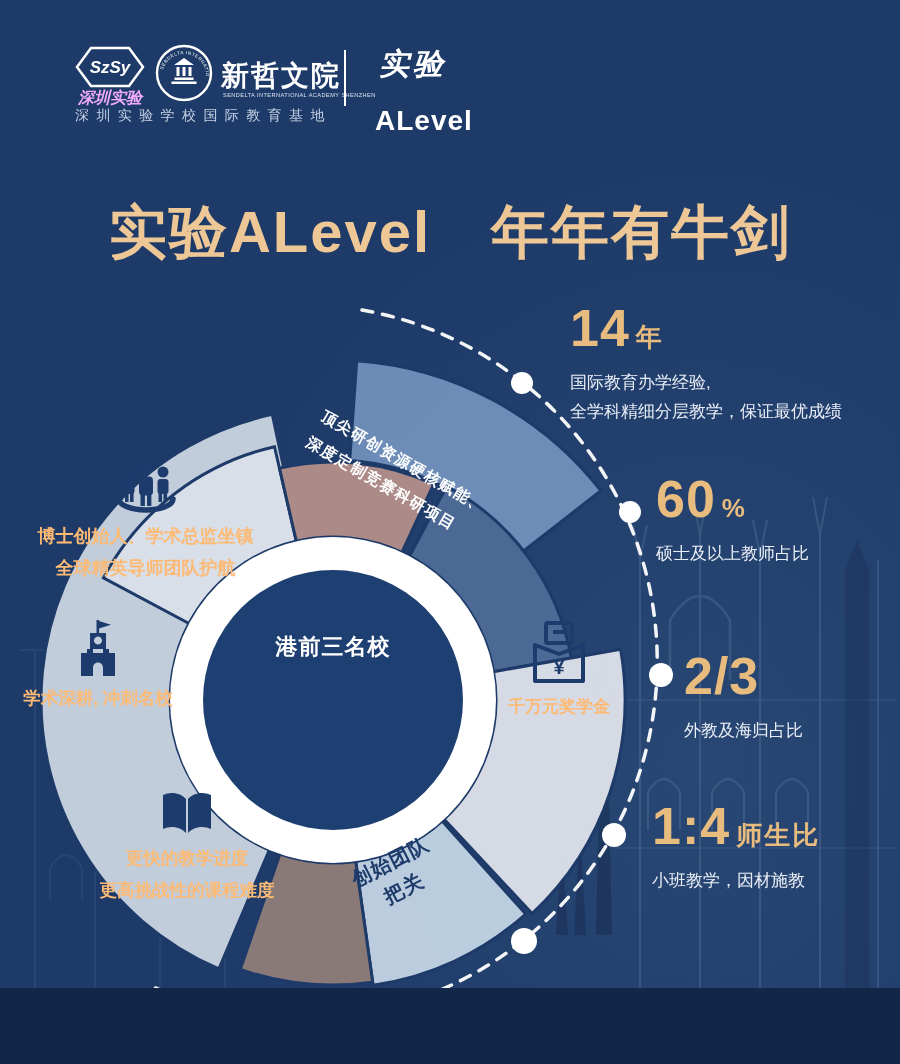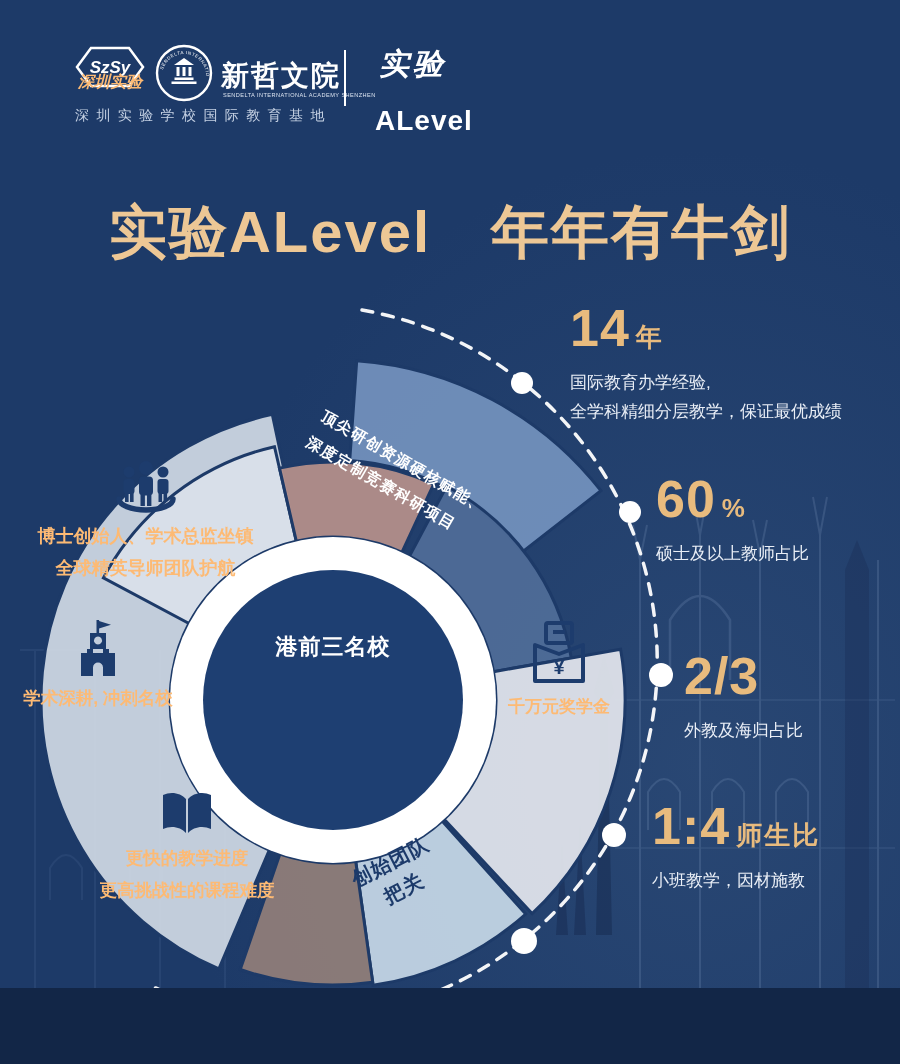--- a/index.html
+++ b/index.html
@@ -3,22 +3,22 @@
 <meta charset="utf-8">
 <style>
   html,body{margin:0;padding:0;background:#122647;}
   .poster{position:relative;width:900px;height:988px;overflow:hidden;background:#1d3a68;
           font-family:Liberation Sans, sans-serif;}
   svg.bg,svg.wheel{position:absolute;left:0;top:0;width:900px;height:1064px;}
 
   
   .header{position:absolute;left:75px;top:44px;width:380px;height:92px;color:#fff;}
   .szsy{position:absolute;left:0;top:2px;}
-  .szsy-script{position:absolute;left:-2px;top:28px;width:74px;text-align:center;
-               font-size:16px;font-style:italic;font-weight:700;color:#fdba74;white-space:nowrap;}
+  .szsy-script{position:absolute;left:-2px;top:44px;width:74px;text-align:center;
+               font-size:16px;font-style:italic;font-weight:700;color:#f0abfc;white-space:nowrap;}
   .emblem{position:absolute;left:80px;top:0;}
   .academy-name{position:absolute;left:146px;top:13px;font-size:28px;font-weight:800;letter-spacing:2px;white-space:nowrap;}
   .academy-en{position:absolute;left:148px;top:48px;font-size:5.6px;letter-spacing:.45px;color:#dce4f1;white-space:nowrap;}
   .baseline{position:absolute;left:0;top:63px;font-size:14px;letter-spacing:7.4px;color:#c6d2e4;white-space:nowrap;}
   .divider{position:absolute;left:269px;top:6px;width:2px;height:56px;background:#fff;}
   .brand{position:absolute;left:300px;top:0;width:76px;text-align:center;}
   .brand-script{font-size:30px;font-style:italic;font-weight:700;letter-spacing:4px;}
   .brand-alevel{font-size:28px;font-weight:700;letter-spacing:1px;margin-top:20px;}
 
   

